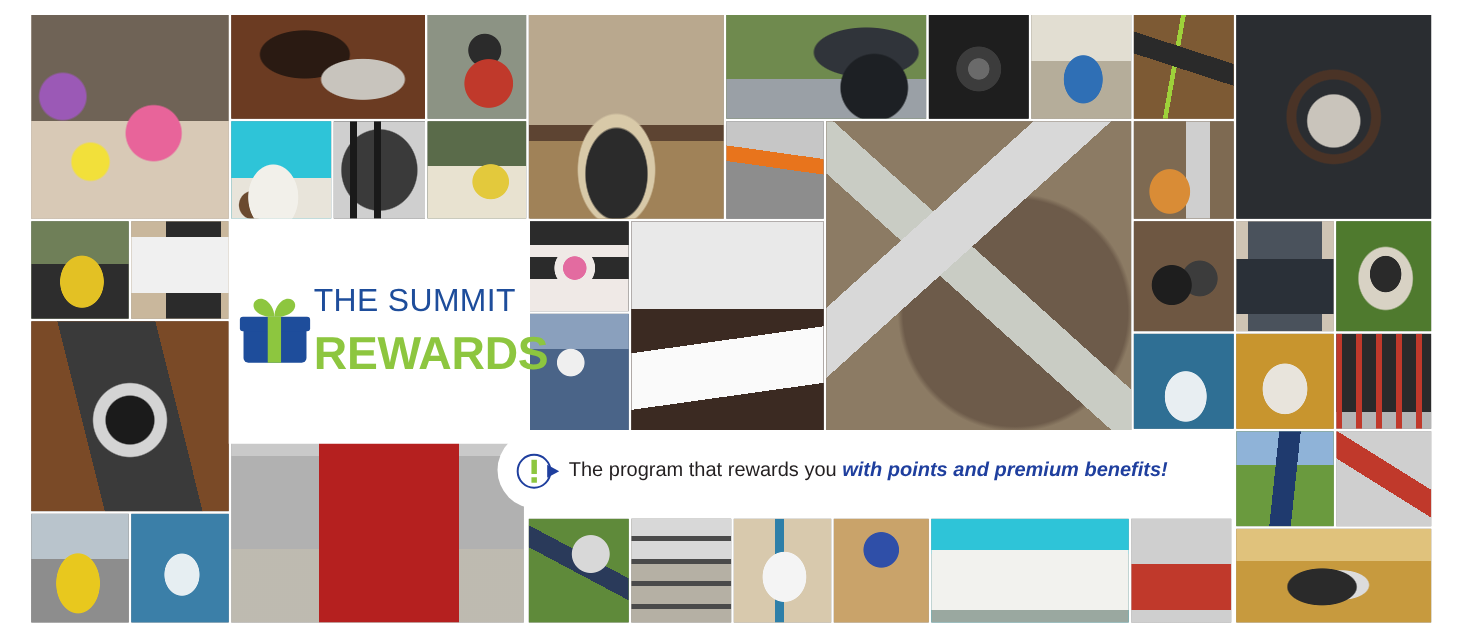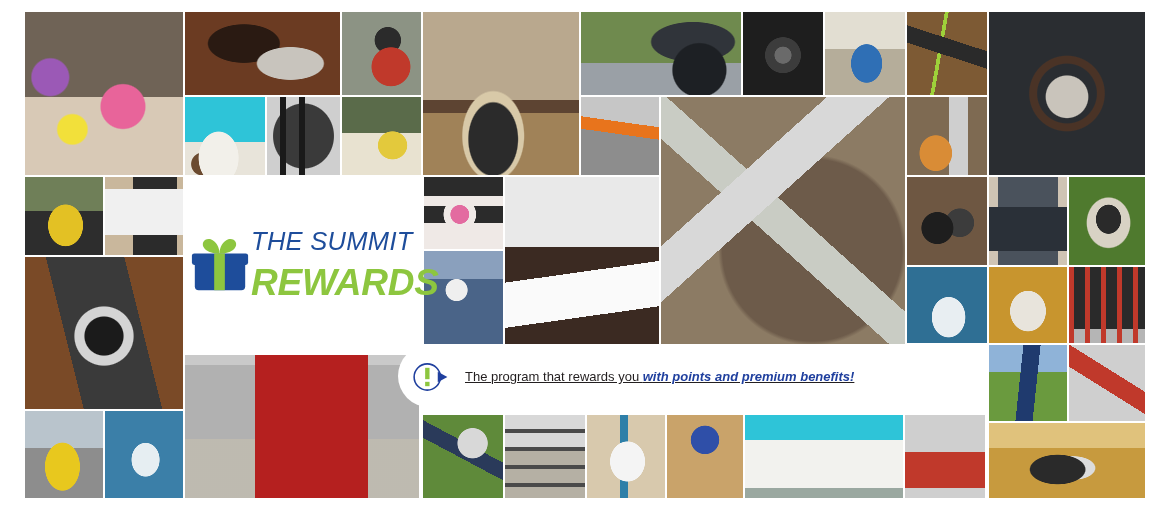--- a/index.html
+++ b/index.html
@@ -35,21 +35,20 @@
   .logo-panel {
     position: absolute;
     left: 183px; top: 175px;
     width: 241px; height: 180px;
     background: #ffffff;
     z-index: 40;
     display: flex;
     align-items: center;
     justify-content: flex-start;
     padding-left: 6px;
-    font-style: italic;
   }
   .logo-lockup {
     display: flex;
     align-items: center;
     gap: 2px;
   }
   .gift-icon { width: 62px; height: 62px; flex: 0 0 62px; display: block; }
   .logo-words {
     display: flex;
     flex-direction: column;
@@ -94,25 +93,24 @@
     position: absolute;
     left: 404px; top: 348px;
     width: 576px; height: 57px;
     z-index: 42;
     display: flex;
     align-items: center;
     padding-left: 4px;
   }
   .alert-icon { width: 42px; height: 42px; flex: 0 0 42px; display: block; }
   .tagline-text {
-    margin-left: 15px;
-    font-size: 13px;
+    margin-left: 5px;
+    font-size: 16px;
     color: #231f20;
     white-space: nowrap;
-    text-decoration: underline;
   }
   .tagline-text .accent {
     color: #1f3f9e;
     font-weight: 700;
     font-style: italic;
   }
 </style>
 </head>
 <body>
 

